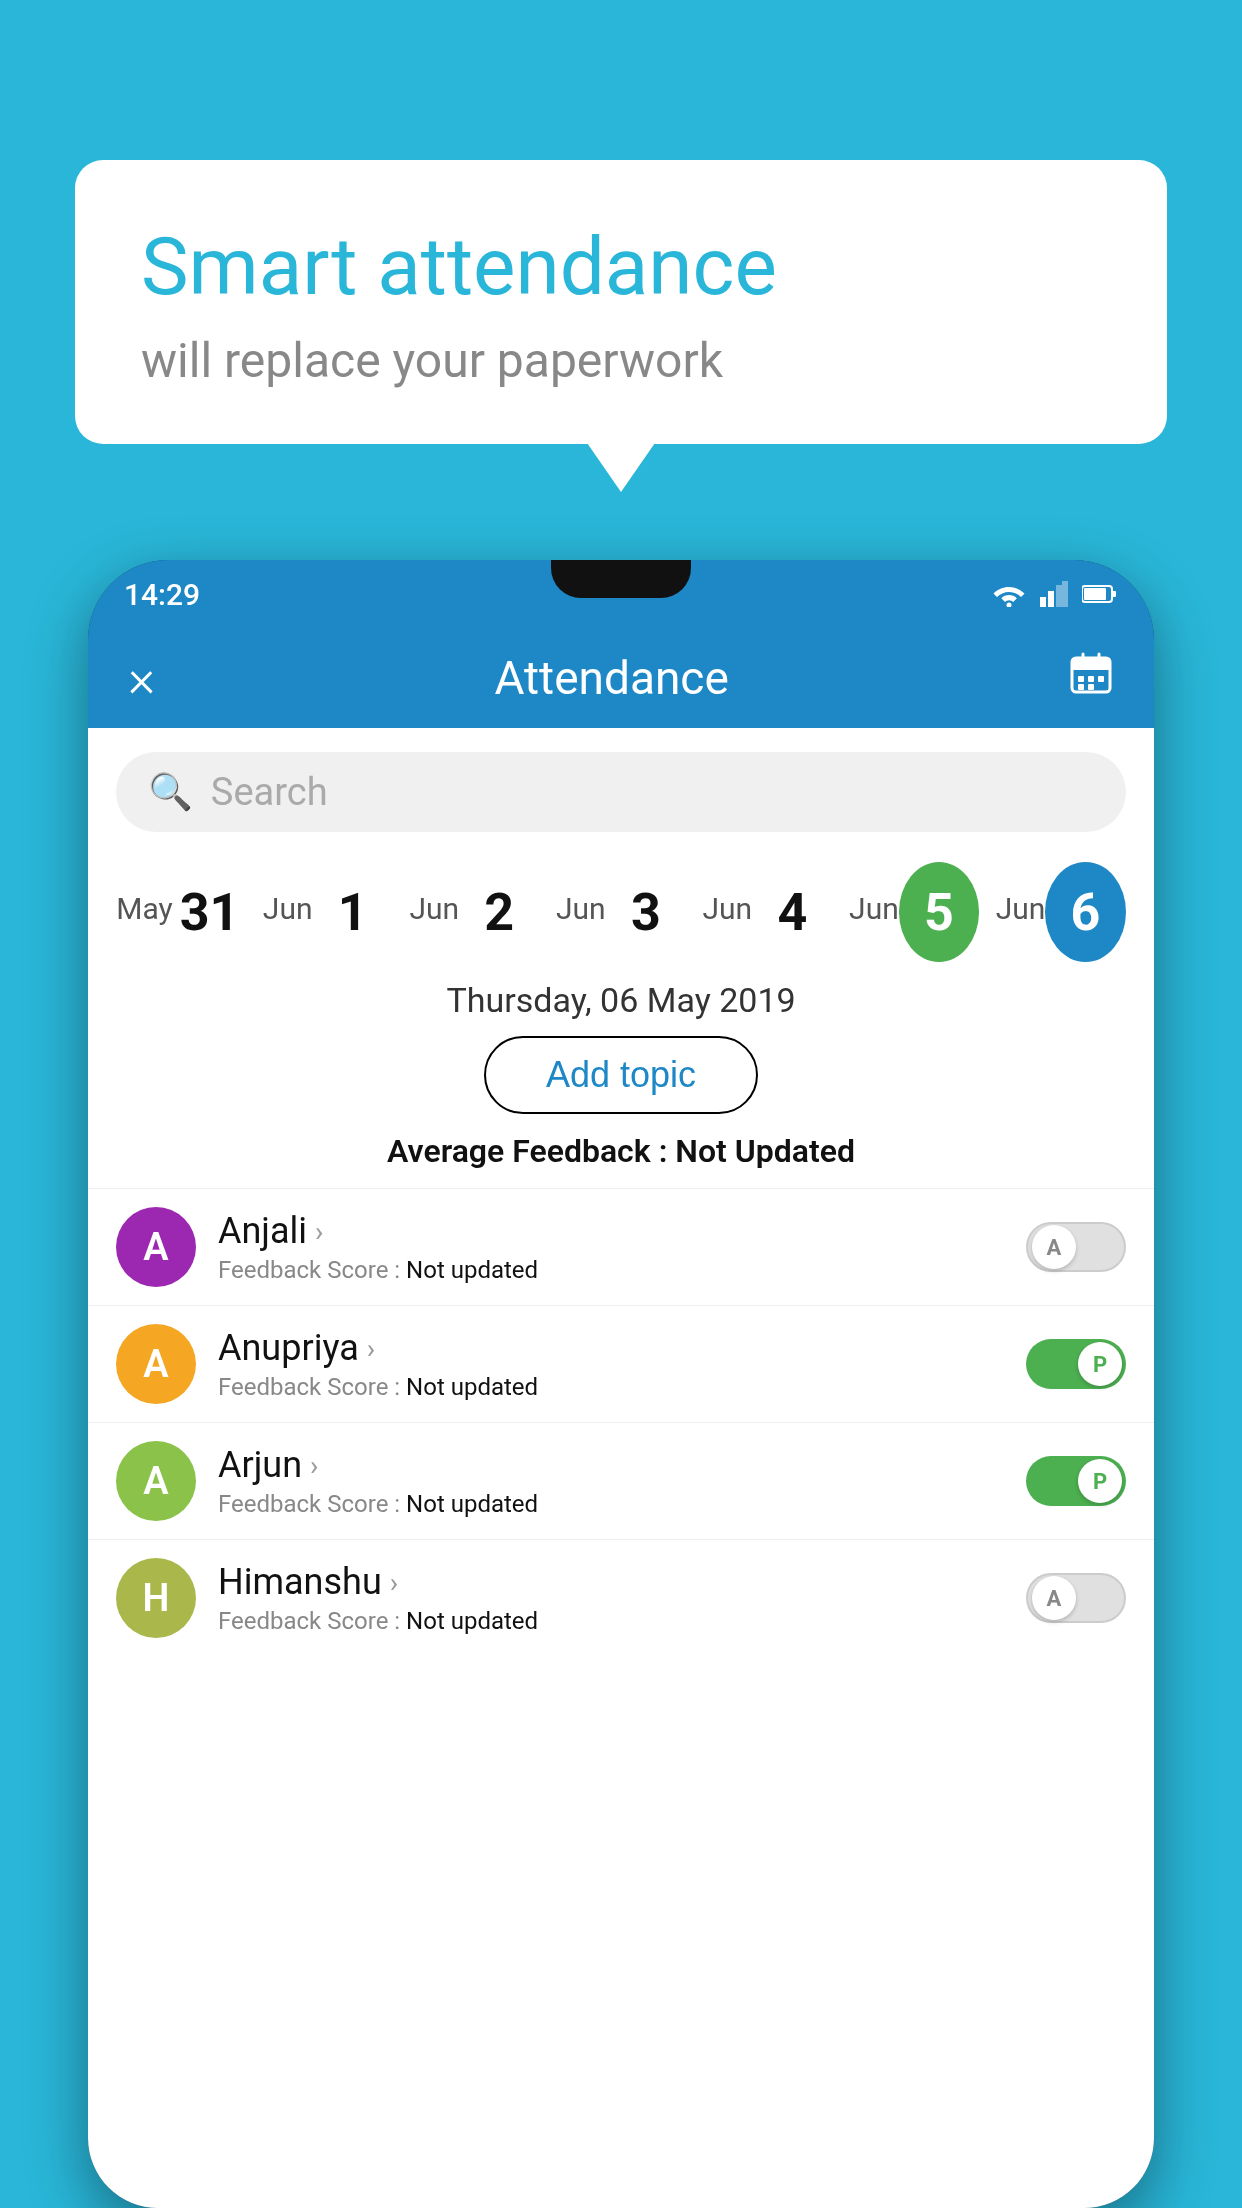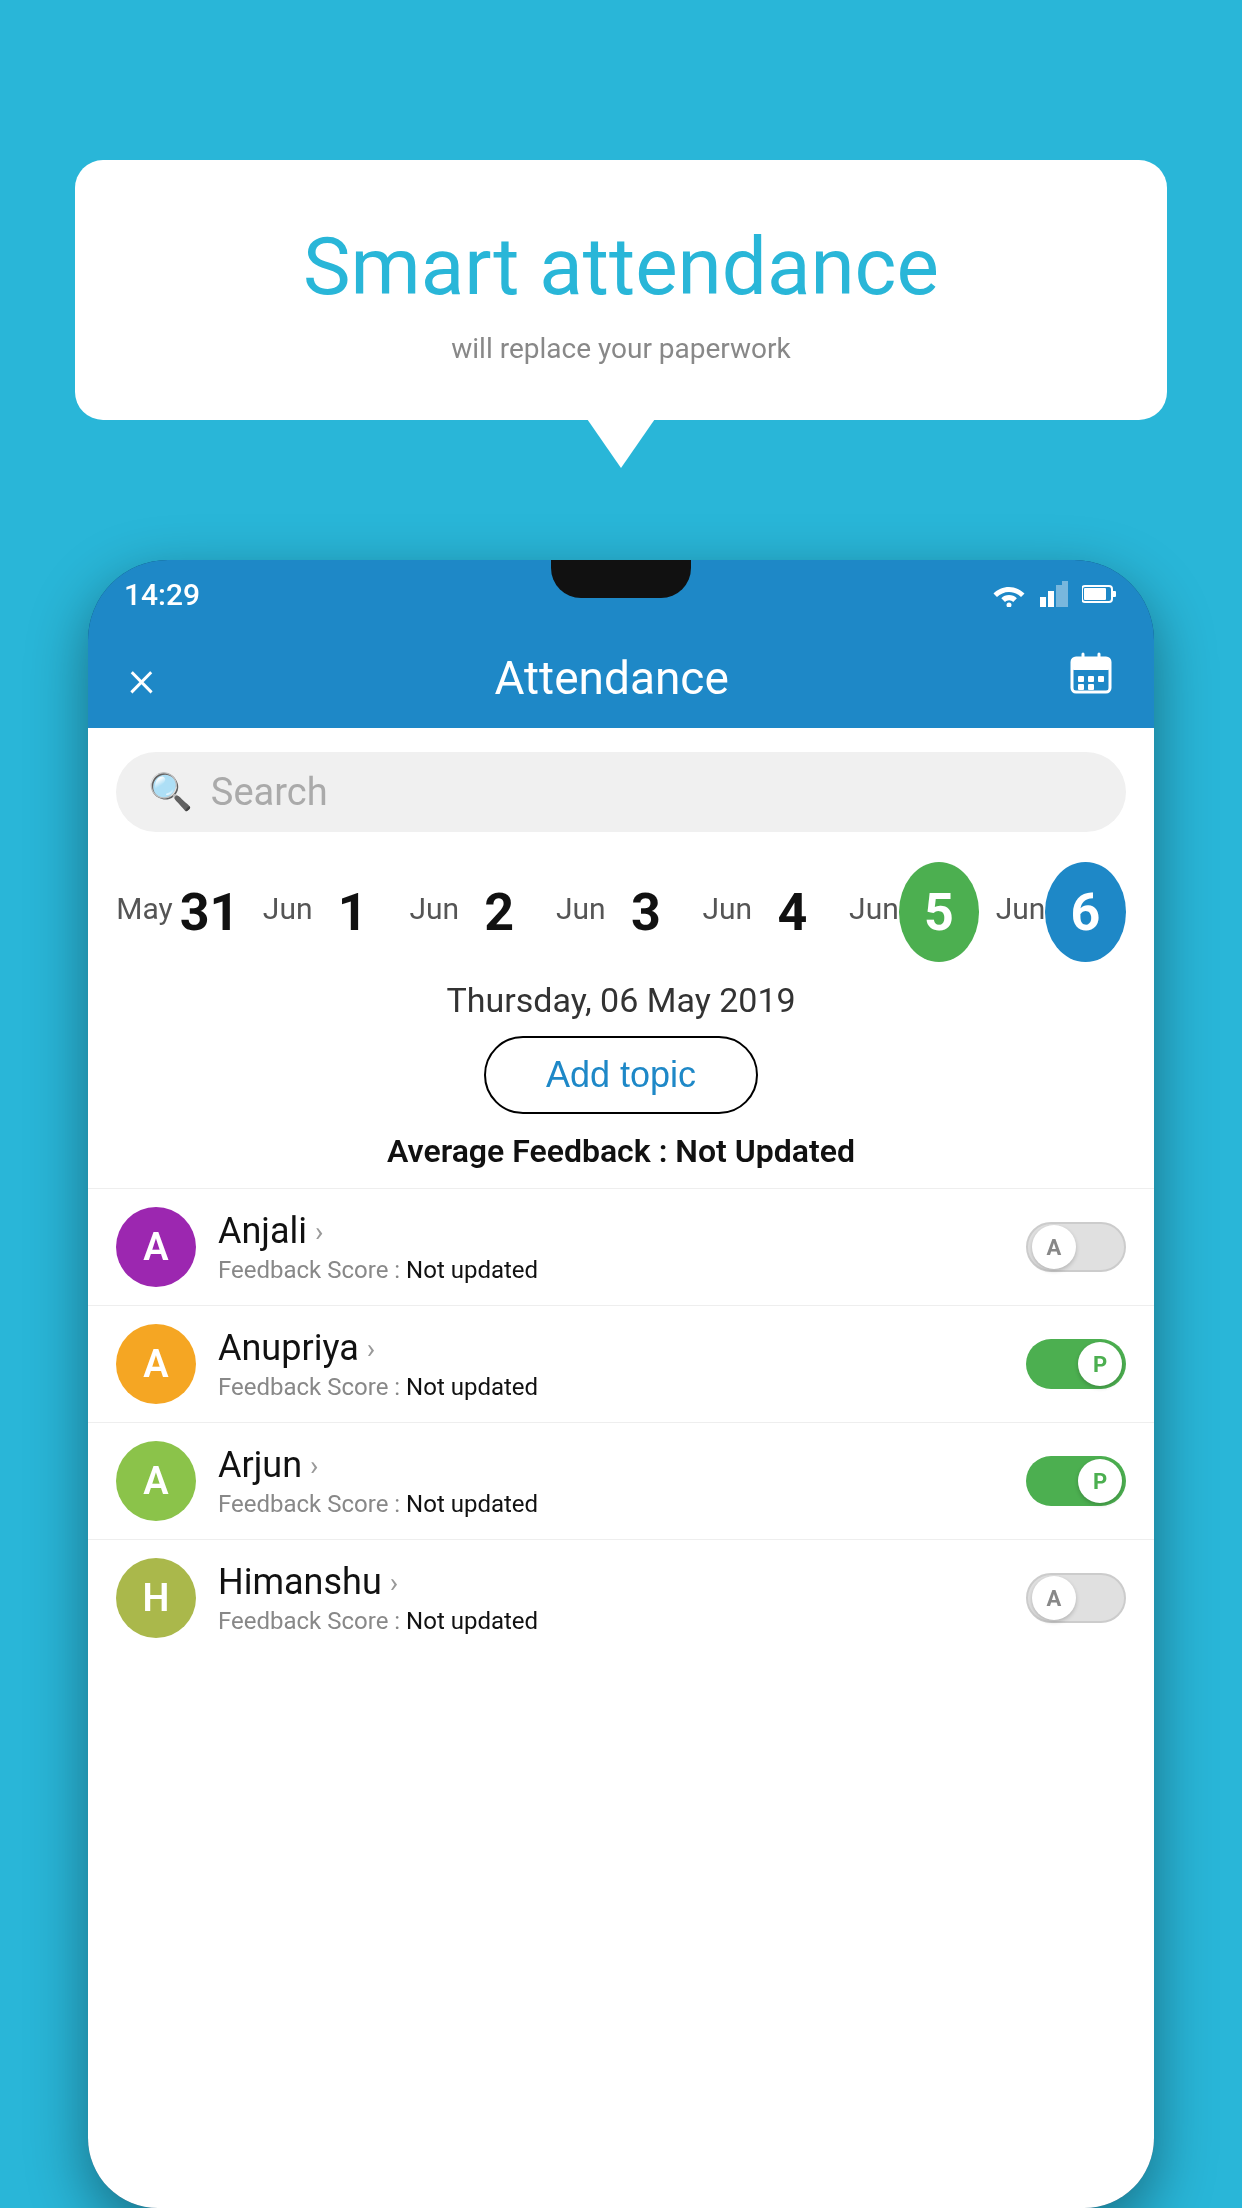--- a/index.html
+++ b/index.html
@@ -15,42 +15,41 @@
 
     
     .speech-bubble {
       position: absolute;
       top: 160px;
       left: 75px;
       right: 75px;
       background: white;
       border-radius: 28px;
       padding: 60px 66px 55px;
-      text-align: center;
     }
     .speech-bubble::after {
       content: '';
       position: absolute;
       bottom: -48px;
       left: 50%;
       transform: translateX(-50%);
       width: 0;
       height: 0;
       border-left: 36px solid transparent;
       border-right: 36px solid transparent;
       border-top: 52px solid white;
     }
     .speech-bubble h1 {
       font-size: 80px;
       font-weight: 400;
       color: #29b6d8;
       margin-bottom: 18px;
     }
     .speech-bubble p {
-      font-size: 28px;
+      font-size: 48px;
       color: #888;
       font-weight: 400;
     }
 
     
     .phone-shell {
       position: absolute;
       top: 560px;
       left: 88px;
       right: 88px;

